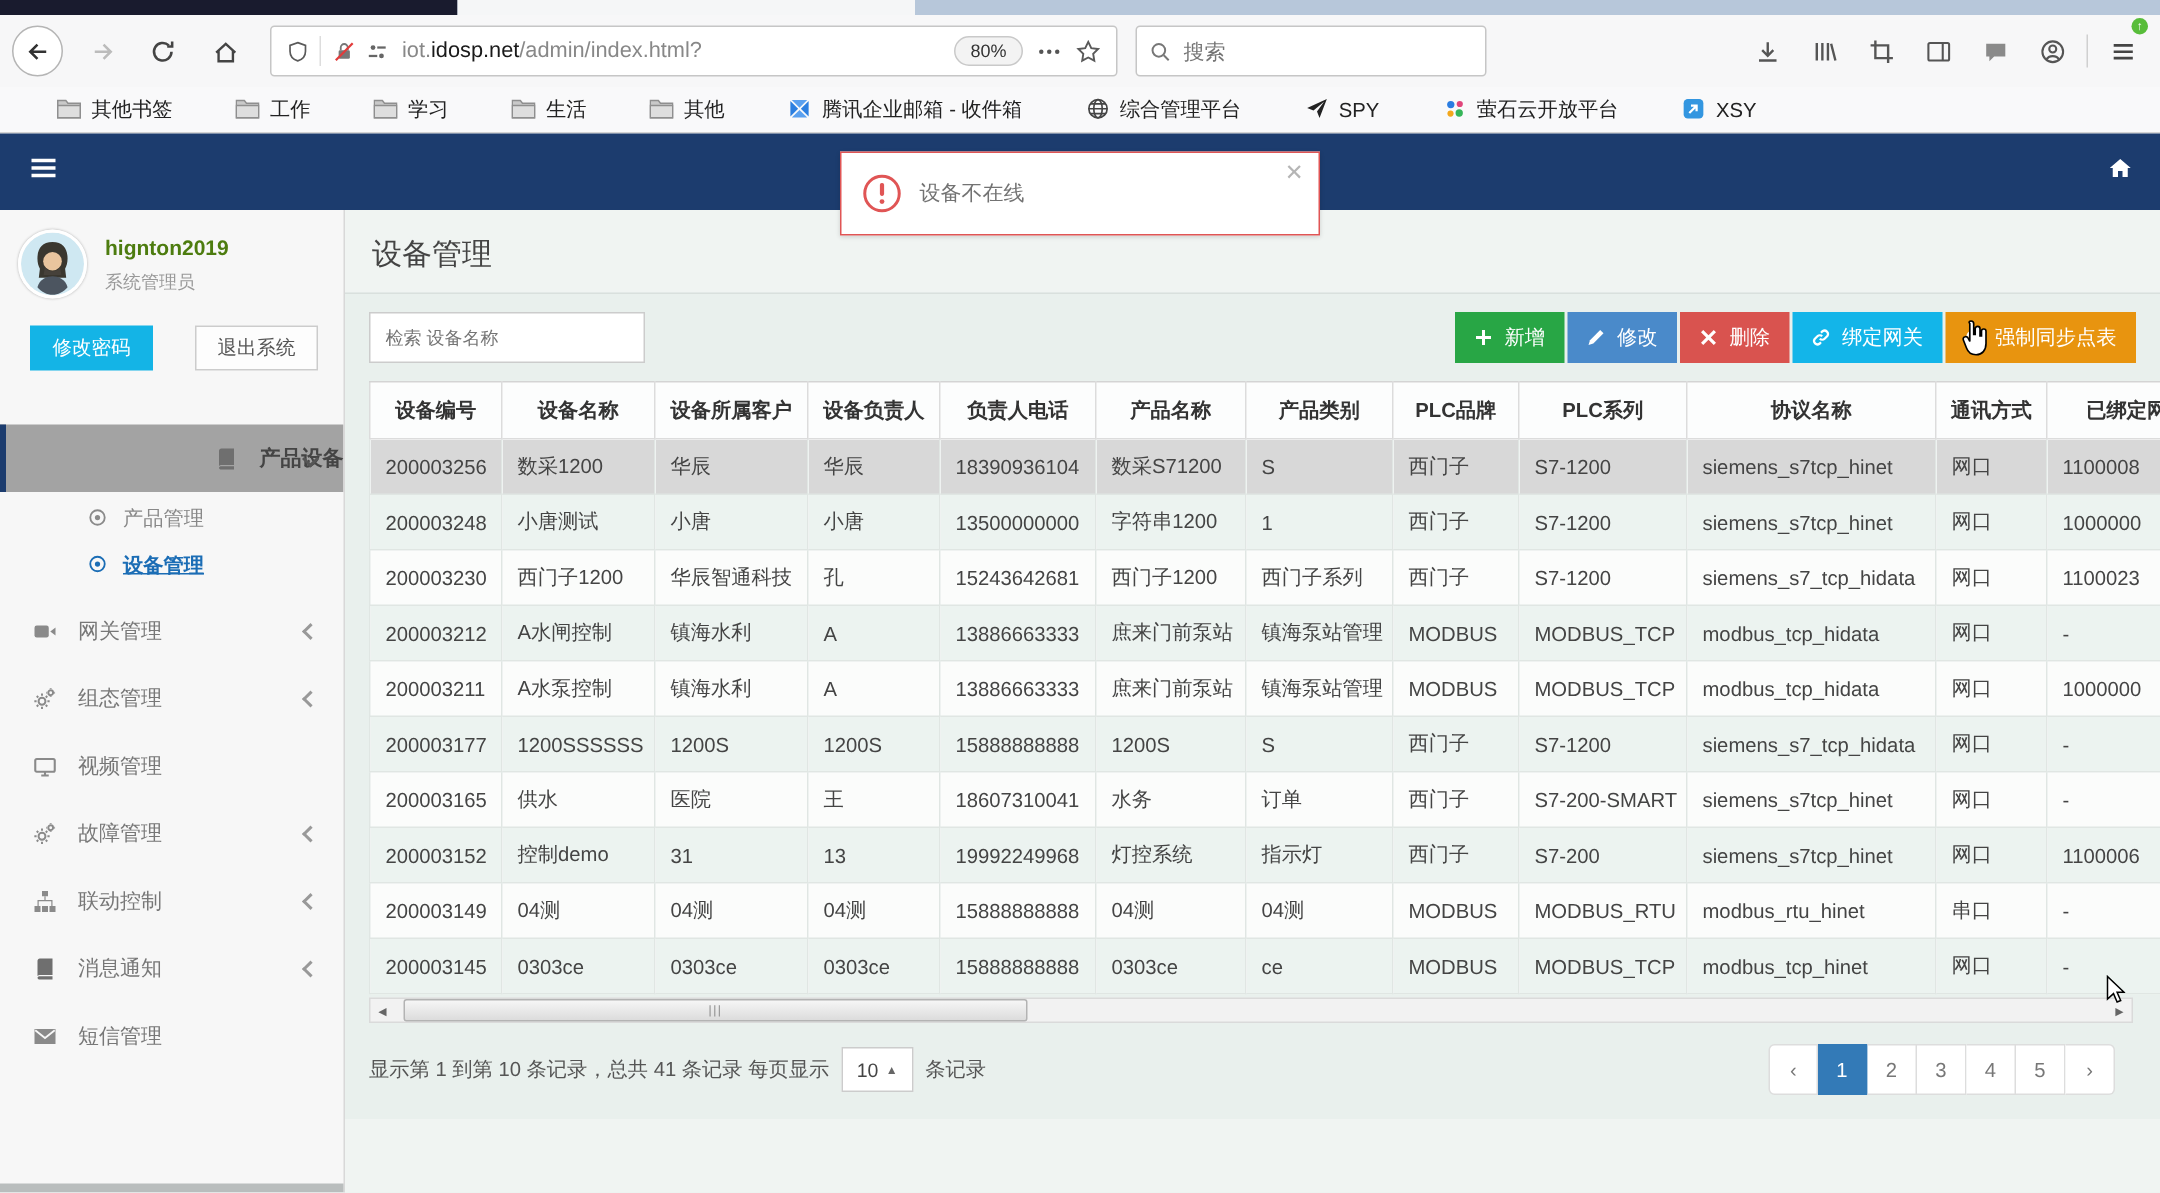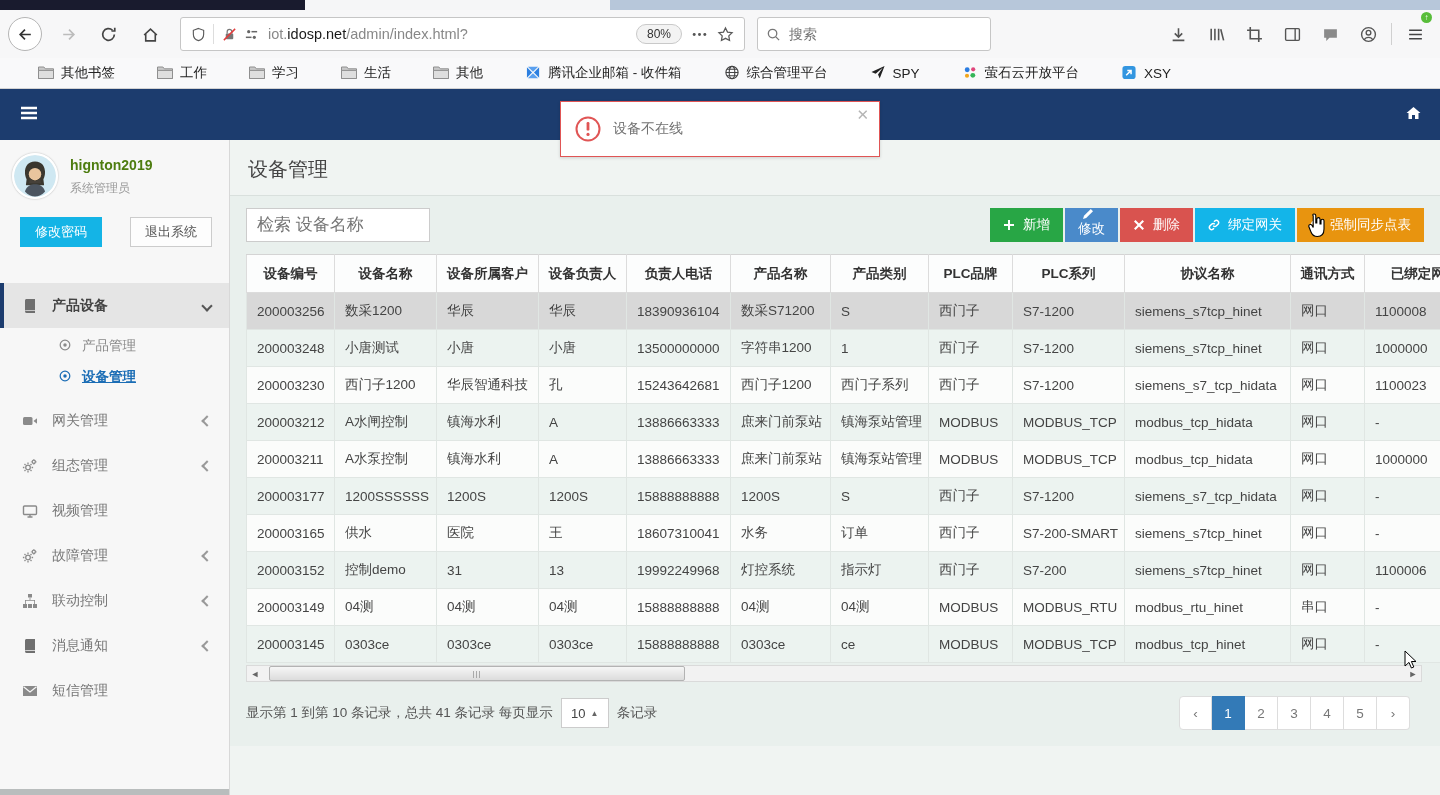--- a/index.html
+++ b/index.html
@@ -63,41 +63,41 @@
   .user-name { font-size:14px; font-weight:bold; color:#4d7c0f; }
   .user-role { font-size:12px; color:#999; margin-top:7px; }
   .user-actions { display:flex; padding:18px 14px 14px 20px; gap:28px; }
   .btn-pwd { width:82px; height:30px; background:#14b4e6; color:#fff; border:none; font-size:13px;
     font-family:"Liberation Sans", sans-serif; }
   .btn-logout { width:82px; height:30px; background:#fdfdfd; color:#555; border:1px solid #ccc; font-size:13px;
     font-family:"Liberation Sans", sans-serif; }
   .menu { margin-top:22px; }
   .menu-item { height:45px; display:flex; align-items:center; padding-left:22px; position:relative;
     color:#777; cursor:default; }
-  .menu-item.active { background:#e5e5e5; border-left:4px solid #1c3c6e; padding-left:18px; color:#444; font-weight:bold; }
+  .menu-item.active { background:#a3a3a3; border-left:4px solid #1c3c6e; padding-left:18px; color:#444; font-weight:bold;justify-content:flex-end; }
   .mi-icon { width:18px; height:16px; display:flex; margin-right:12px; }
   .mi-icon svg { width:16px; height:16px; }
   .mi-label { font-size:14px; }
   .chev { position:absolute; right:18px; width:8px; height:8px; border-left:2px solid #999; border-bottom:2px solid #999; }
   .chev.left { transform:rotate(45deg); }
   .chev.down { transform:rotate(-45deg); border-color:#555; }
   .submenu { padding:2px 0 6px; }
   .submenu-item { height:31px; display:flex; align-items:center; padding-left:58px; color:#888; }
   .sub-icon { width:15px; height:15px; display:flex; margin-right:9px; }
   .sub-icon svg { width:14px; height:14px; }
   .sub-label { font-size:13.5px; }
   .submenu-item.active .sub-label { color:#1b6db5; text-decoration:underline; font-weight:bold; }
   .sidebar-strip { position:absolute; left:0; bottom:0; width:230px; height:6px; background:#b9bdbd; }
 
   
   .main { flex:1; background:#f0f4f2; position:relative; overflow:hidden; }
   .page-title { font-size:20px; font-weight:normal; color:#444; padding:16px 0 12px 18px; }
   .panel { background:#e9f0ed; border-top:1px solid #d9e0dd; padding:12px 0 16px 16px; position:relative; }
   .dev-search { width:184px; height:34px; border:1px solid #ccc; background:#fff; padding:0 10px;
-    font-size:17px; color:#444; font-family:"Liberation Sans", sans-serif; outline:none; }
+    font-size:12px; color:#444; font-family:"Liberation Sans", sans-serif; outline:none; }
   .actions { position:absolute; right:16px; top:12px; display:flex; }
   .act-btn { height:34px; border:none; color:#fff; font-size:13.5px; padding:0 13px; margin-left:2px;
     display:flex; align-items:center; cursor:pointer; font-family:"Liberation Sans", sans-serif; }
   .act-icon { width:13px; height:12px; margin-right:7px; display:flex; }
   .act-icon svg { width:12px; height:12px; }
 
   .tablewrap { margin-top:12px; width:1194px; overflow:hidden; }
   table { border-collapse:collapse; table-layout:fixed; width:1238px; background:#fff; }
   th { height:38px; background:#fcfdfd; border:1px solid #dcdcdc; border-top:1px solid #d4d4d4;
     font-size:13.5px; color:#333; text-align:center; padding:0 4px; overflow:hidden; white-space:nowrap; }
@@ -508,21 +508,21 @@
         <input class="dev-search" placeholder="检索 设备名称" style="">
         <div class="actions" id="actions">
             <button class="act-btn" style="background: rgb(40, 166, 69);">
               <span class="act-icon">
                 <svg viewBox="0 0 12 12" fill="#fff">
                   <path d="M5 1h2v4h4v2H7v4H5V7H1V5h4z"></path>
                 </svg>
               </span>
               <span class="action-label">新增</span>
             </button>
-            <button class="act-btn" style="background: rgb(74, 138, 202); flex-direction: column;">
+            <button class="act-btn" style="background: rgb(74, 138, 202);">
               <span class="act-icon">
                 <svg viewBox="0 0 12 12" fill="#fff">
                   <path d="M1 11l1-3.2L8.8 1 11 3.2 4.2 10z"></path>
                 </svg>
               </span>
               <span class="action-label">修改</span>
             </button>
             <button class="act-btn" style="background: rgb(217, 83, 79);">
               <span class="act-icon">
                 <svg viewBox="0 0 12 12" fill="#fff">

